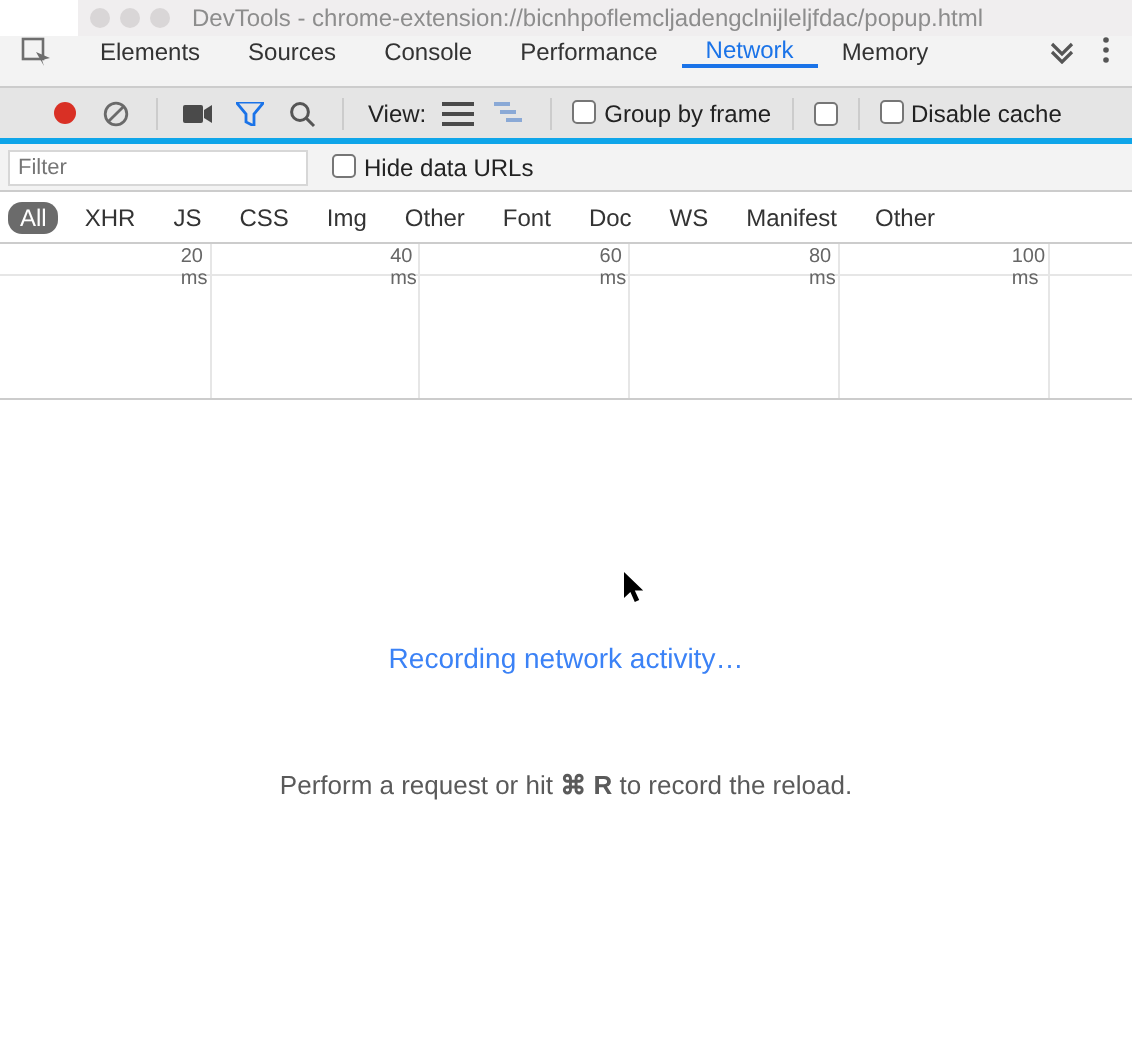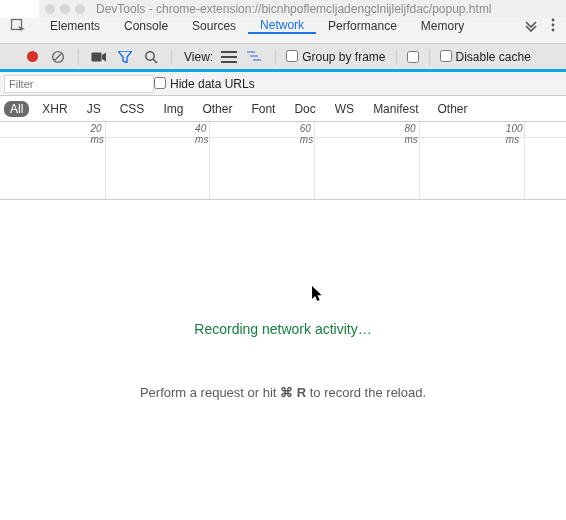--- a/index.html
+++ b/index.html
@@ -22,37 +22,37 @@
   
   .toolbar { height: 28px; display: flex; align-items: center; background: #e5e5e5; border-bottom: 3px solid #0ea5e9; padding: 0 22px; gap: 6px; }
   .record-dot { width: 11px; height: 11px; border-radius: 50%; background: #d93025; }
   .icon-slot { width: 20px; height: 20px; display: flex; align-items: center; justify-content: center; color: #555; }
   .divider { width: 1px; height: 16px; background: #ccc; margin: 0 4px; }
   .view-label { color: #222; margin-left: 2px; }
   .cbwrap { display: flex; align-items: flex-start; gap: 4px; color: #222; }
   .cbwrap input[type=checkbox] { width: 12px; height: 12px; }
 
   
-  .filterbar { height: 24px; display: flex; align-items: center; background: #f3f3f3; border-bottom: 1px solid #ccc; padding: 0 4px; }
+  .filterbar { height: 24px; display: flex; align-items: center; background: #f3f3f3; border-bottom: 1px solid #ccc; padding: 0 4px; gap: 12px; }
   .filter-input { width: 150px; height: 18px; border: 1px solid #d7d7d7; background: #fff; font-size: 11px; padding: 0 4px; color: #999; }
 
   
   .typebar { height: 26px; display: flex; align-items: center; gap: 7px; background: #fff; border-bottom: 1px solid #ccc; padding: 0 4px; }
   .typepill { padding: 1px 6px; border-radius: 7px; color: #333; cursor: default; }
   .typepill.active { background: #6b6b6b; color: #fff; text-align: center; }
 
   
   .timeline { height: 78px; border-bottom: 1px solid #ccc; position: relative; background: #fff; }
-  .tickrow { height: 16px; position: relative; border-bottom: 1px solid #e6e6e6; font-style: italic; }
+  .tickrow { height: 16px; position: relative; border-bottom: 1px solid #e6e6e6; }
   .tick { position: absolute; top: 0; bottom: -62px; border-left: 1px solid #e6e6e6; }
   .ticklabel { position: absolute; top: 1px; font-size: 10px; color: #666; transform: translateX(-100%); padding-right: 2px; }
 
   
   .emptyarea { position: relative; height: 320px; background: #fff; display: flex; flex-direction: column; align-items: center; justify-content: center; gap: 12px; }
-  .emptyarea .msg1 { font-size: 14px; color: #15803d; }
+  .emptyarea .msg1 { font-size: 14px; color: #3b82f6; }
   .emptyarea .msg2 { font-size: 13px; color: #5a5a5a; margin-top: 36px; }
   .emptyarea .msg2 b { font-weight: 600; }
   .cursor { position: absolute; left: 312px; top: 86px; font-size: 14px; color: #000; }
 
   svg { display: block; }
 </style>
 </head>
 <body>
 
 <div class="titlebar">
@@ -64,24 +64,24 @@
 
 <div class="tabsbar">
   <div class="icon-btn">
     <svg width="16" height="16" viewBox="0 0 16 16">
         <rect x="1.5" y="1.5" width="10" height="10" fill="none" stroke="#6e6e6e" stroke-width="1.3"></rect>
         <path d="M8 8 L15 11 L11 12 L12 15 Z" fill="#6e6e6e"></path>
       </svg>
   </div>
   <div class="tabs">
     <div class="tab">Elements</div>
+    <div class="tab">Sources</div>
     <div class="tab">Console</div>
-    <div class="tab">Sources</div>
+    <div class="tab">Performance</div>
     <div class="tab active">Network</div>
-    <div class="tab">Performance</div>
     <div class="tab">Memory</div>
   </div>
   <div class="overflow">
     <svg width="14" height="14" viewBox="0 0 14 14">
         <path d="M2 4 L7 9 L12 4" fill="none" stroke="#555" stroke-width="1.6"></path>
         <path d="M2 8 L7 13 L12 8" fill="none" stroke="#555" stroke-width="1.6"></path>
       </svg>
   </div>
   <div class="menu">
     <svg width="4" height="14" viewBox="0 0 4 14">

